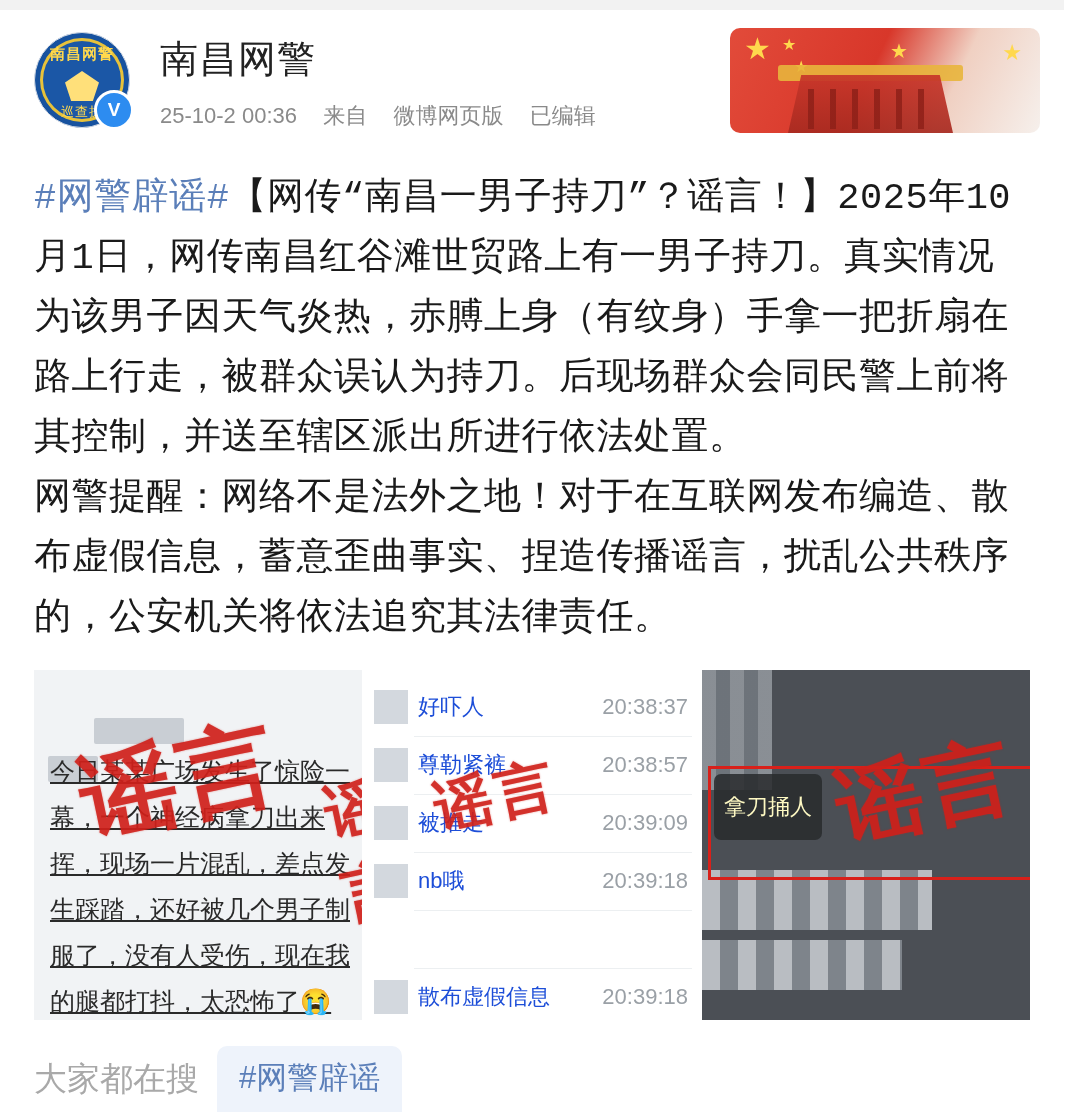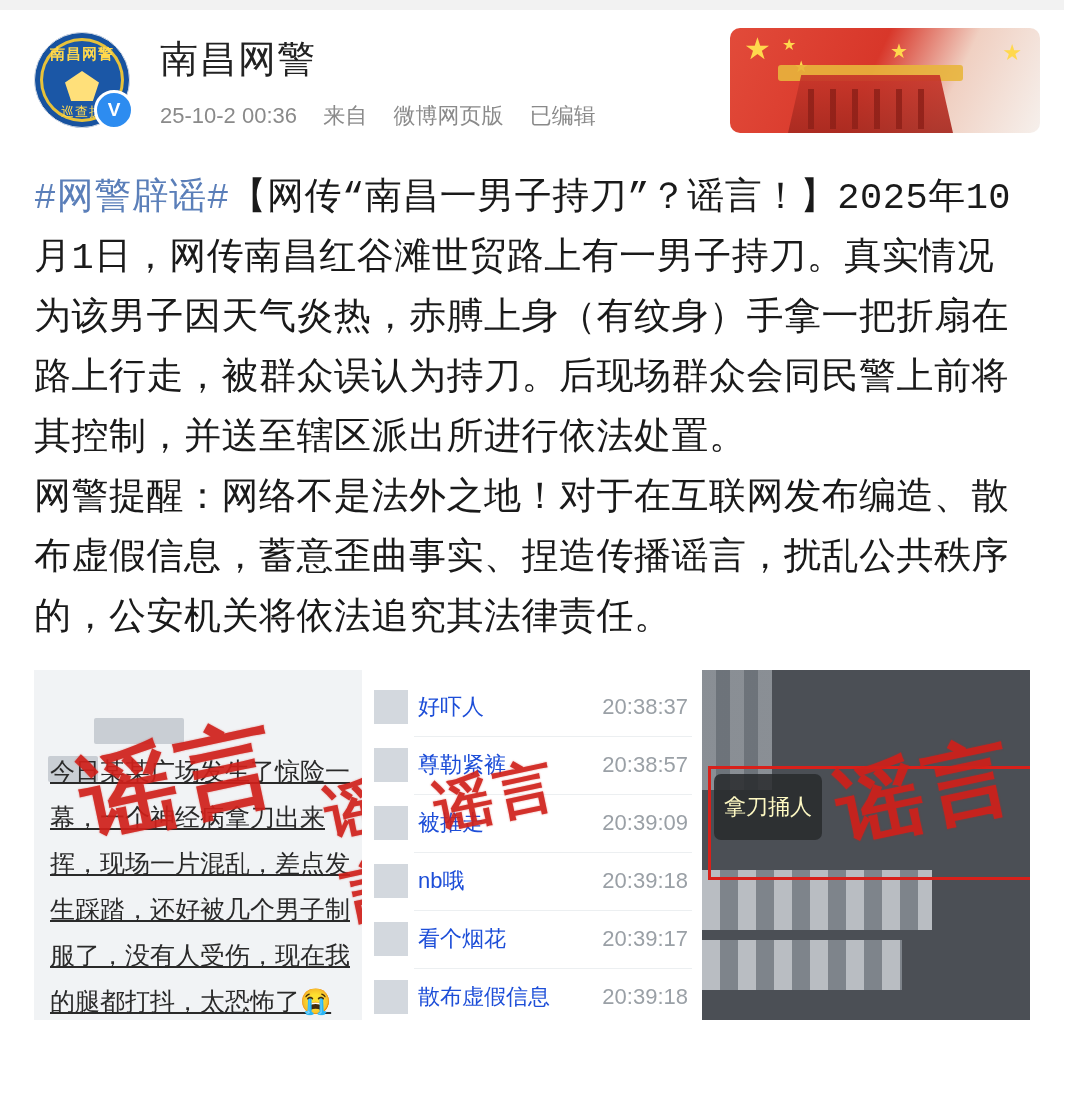--- a/index.html
+++ b/index.html
@@ -458,25 +458,20 @@
       </div>
       <div class="line" style="top:182px;"></div>
 
       <div class="row" style="top:192px;">
         <div class="thumb"></div>
         <div class="msg">nb哦</div>
         <div class="time">20:39:18</div>
       </div>
       <div class="line" style="top:240px;"></div>
 
-      <div class="row" style="top:250px;">
-        <div class="thumb"></div>
-        <div class="msg">看个烟花</div>
-        <div class="time">20:39:17</div>
-      </div>
       <div class="line" style="top:298px;"></div>
 
       <div class="row" style="top:308px;">
         <div class="thumb"></div>
         <div class="msg">散布虚假信息</div>
         <div class="time">20:39:18</div>
       </div>
 
       <div class="stamp" style="left:66px; top:88px; font-size:58px;">谣言</div>
     </div>
@@ -485,15 +480,17 @@
       <div class="mosaic" style="left:0; top:0; width:70px; height:120px;"></div>
       <div class="mosaic2" style="left:0; top:200px; width:230px; height:60px;"></div>
       <div class="mosaic2" style="left:0; top:270px; width:200px; height:50px;"></div>
       <div class="bubble" style="left:12px; top:104px;">拿刀捅人</div>
       <div class="redbox" style="left:6px; top:96px; width:320px; height:108px;"></div>
       <div class="stamp stamp-c">谣言</div>
     </div>
   </div>
 
   <div class="footer">
+    <div class="footer-label">大家都在搜</div>
+    <div class="search-chip">#网警辟谣</div>
   </div>
 
 </div>
 
 </body></html>

